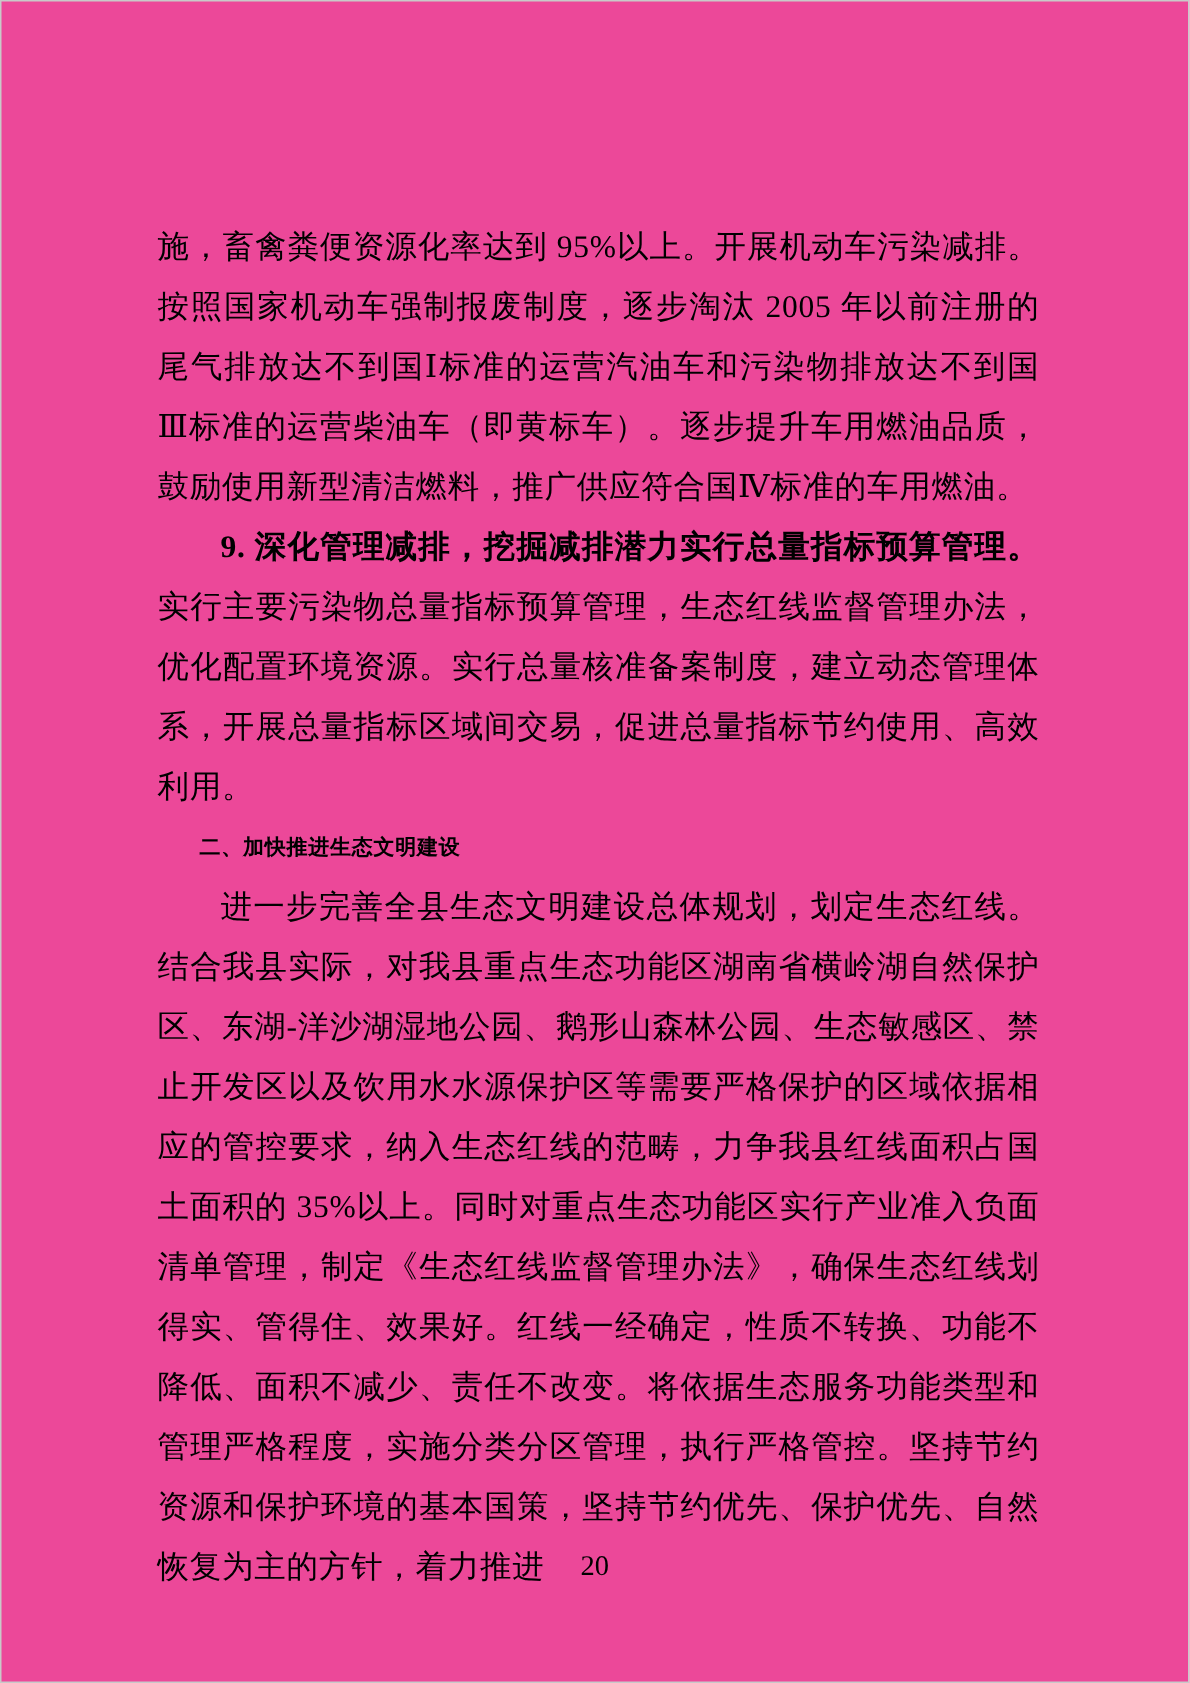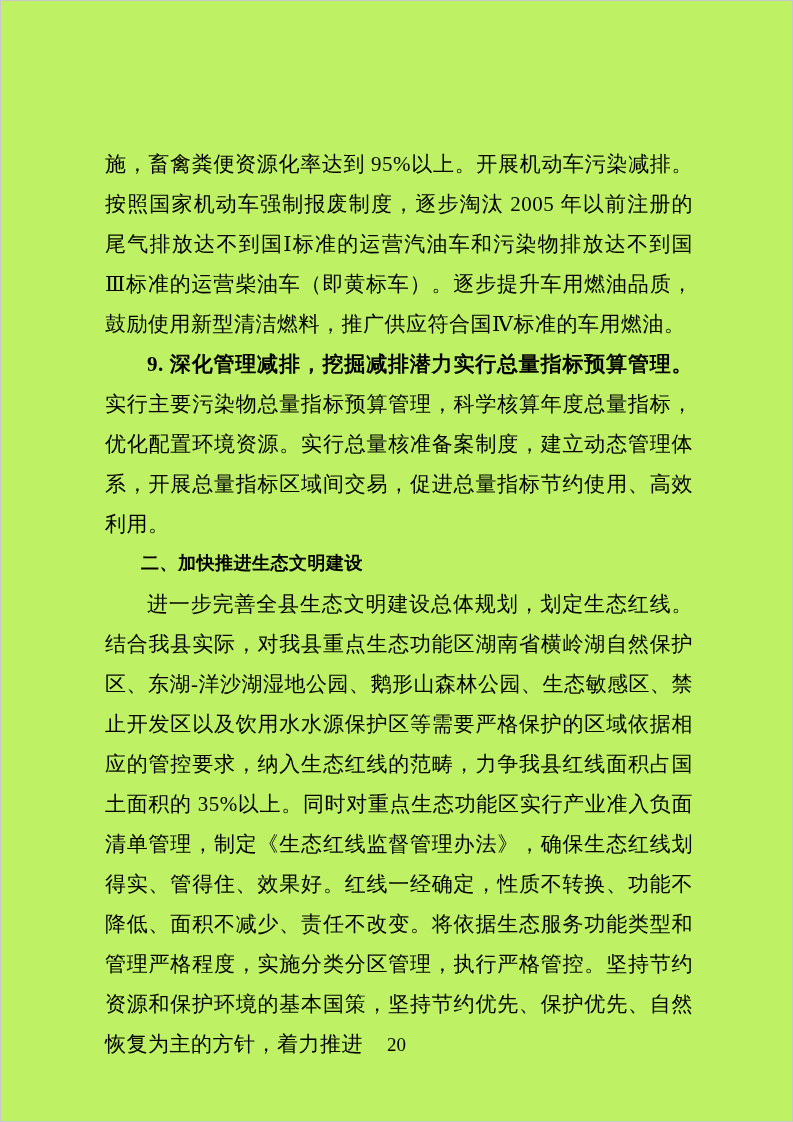--- a/index.html
+++ b/index.html
@@ -4,21 +4,21 @@
 <style>
   html, body {
     margin: 0;
     padding: 0;
     background: #ffffff;
   }
   .page {
     position: relative;
     width: 793px;
     height: 1122px;
-    background: #bef264;
+    background: #ec4899;
     border: 1px solid #c9c9c9;
     box-sizing: border-box;
     overflow: hidden;
     font-family: "Liberation Serif", "DejaVu Serif", serif;
     color: #000000;
   }
   .text-block {
     position: absolute;
     left: 104px;
     top: 143px;
@@ -34,25 +34,25 @@
     word-break: break-all;
   }
   .indent {
     text-indent: 2em;
   }
   .bold {
     font-weight: bold;
   }
   .heading {
     margin: 0;
-    font-size: 18px;
+    font-size: 14px;
     line-height: 40px;
     font-weight: bold;
     text-indent: 2em;
-    font-family: Liberation Mono, monospace;
+    font-family: Liberation Sans, sans-serif;
     letter-spacing: 0.5px;
   }
   .page-number {
     position: absolute;
     left: 0;
     top: 1034px;
     width: 100%;
     text-align: center;
     font-size: 19px;
     line-height: 20px;
@@ -62,21 +62,21 @@
 </style>
 </head>
 <body>
 
 <div class="page">
 
   <div class="text-block">
 
     <p class="para">施，畜禽粪便资源化率达到 95%以上。开展机动车污染减排。按照国家机动车强制报废制度，逐步淘汰 2005 年以前注册的尾气排放达不到国Ⅰ标准的运营汽油车和污染物排放达不到国Ⅲ标准的运营柴油车（即黄标车）。逐步提升车用燃油品质，鼓励使用新型清洁燃料，推广供应符合国Ⅳ标准的车用燃油。</p>
 
-    <p class="para indent"><span class="bold">9. 深化管理减排，挖掘减排潜力实行总量指标预算管理。</span><span>实行主要污染物总量指标预算管理，科学核算年度总量指标，优化配置环境资源。实行总量核准备案制度，建立动态管理体系，开展总量指标区域间交易，促进总量指标节约使用、高效利用。</span></p>
+    <p class="para indent"><span class="bold">9. 深化管理减排，挖掘减排潜力实行总量指标预算管理。</span><span>实行主要污染物总量指标预算管理，生态红线监督管理办法，优化配置环境资源。实行总量核准备案制度，建立动态管理体系，开展总量指标区域间交易，促进总量指标节约使用、高效利用。</span></p>
 
     <p class="heading">二、加快推进生态文明建设</p>
 
     <p class="para indent">进一步完善全县生态文明建设总体规划，划定生态红线。结合我县实际，对我县重点生态功能区湖南省横岭湖自然保护区、东湖-洋沙湖湿地公园、鹅形山森林公园、生态敏感区、禁止开发区以及饮用水水源保护区等需要严格保护的区域依据相应的管控要求，纳入生态红线的范畴，力争我县红线面积占国土面积的 35%以上。同时对重点生态功能区实行产业准入负面清单管理，制定《生态红线监督管理办法》，确保生态红线划得实、管得住、效果好。红线一经确定，性质不转换、功能不降低、面积不减少、责任不改变。将依据生态服务功能类型和管理严格程度，实施分类分区管理，执行严格管控。坚持节约资源和保护环境的基本国策，坚持节约优先、保护优先、自然恢复为主的方针，着力推进</p>
 
   </div>
 
   <div class="page-number">20</div>
 
 </div>

